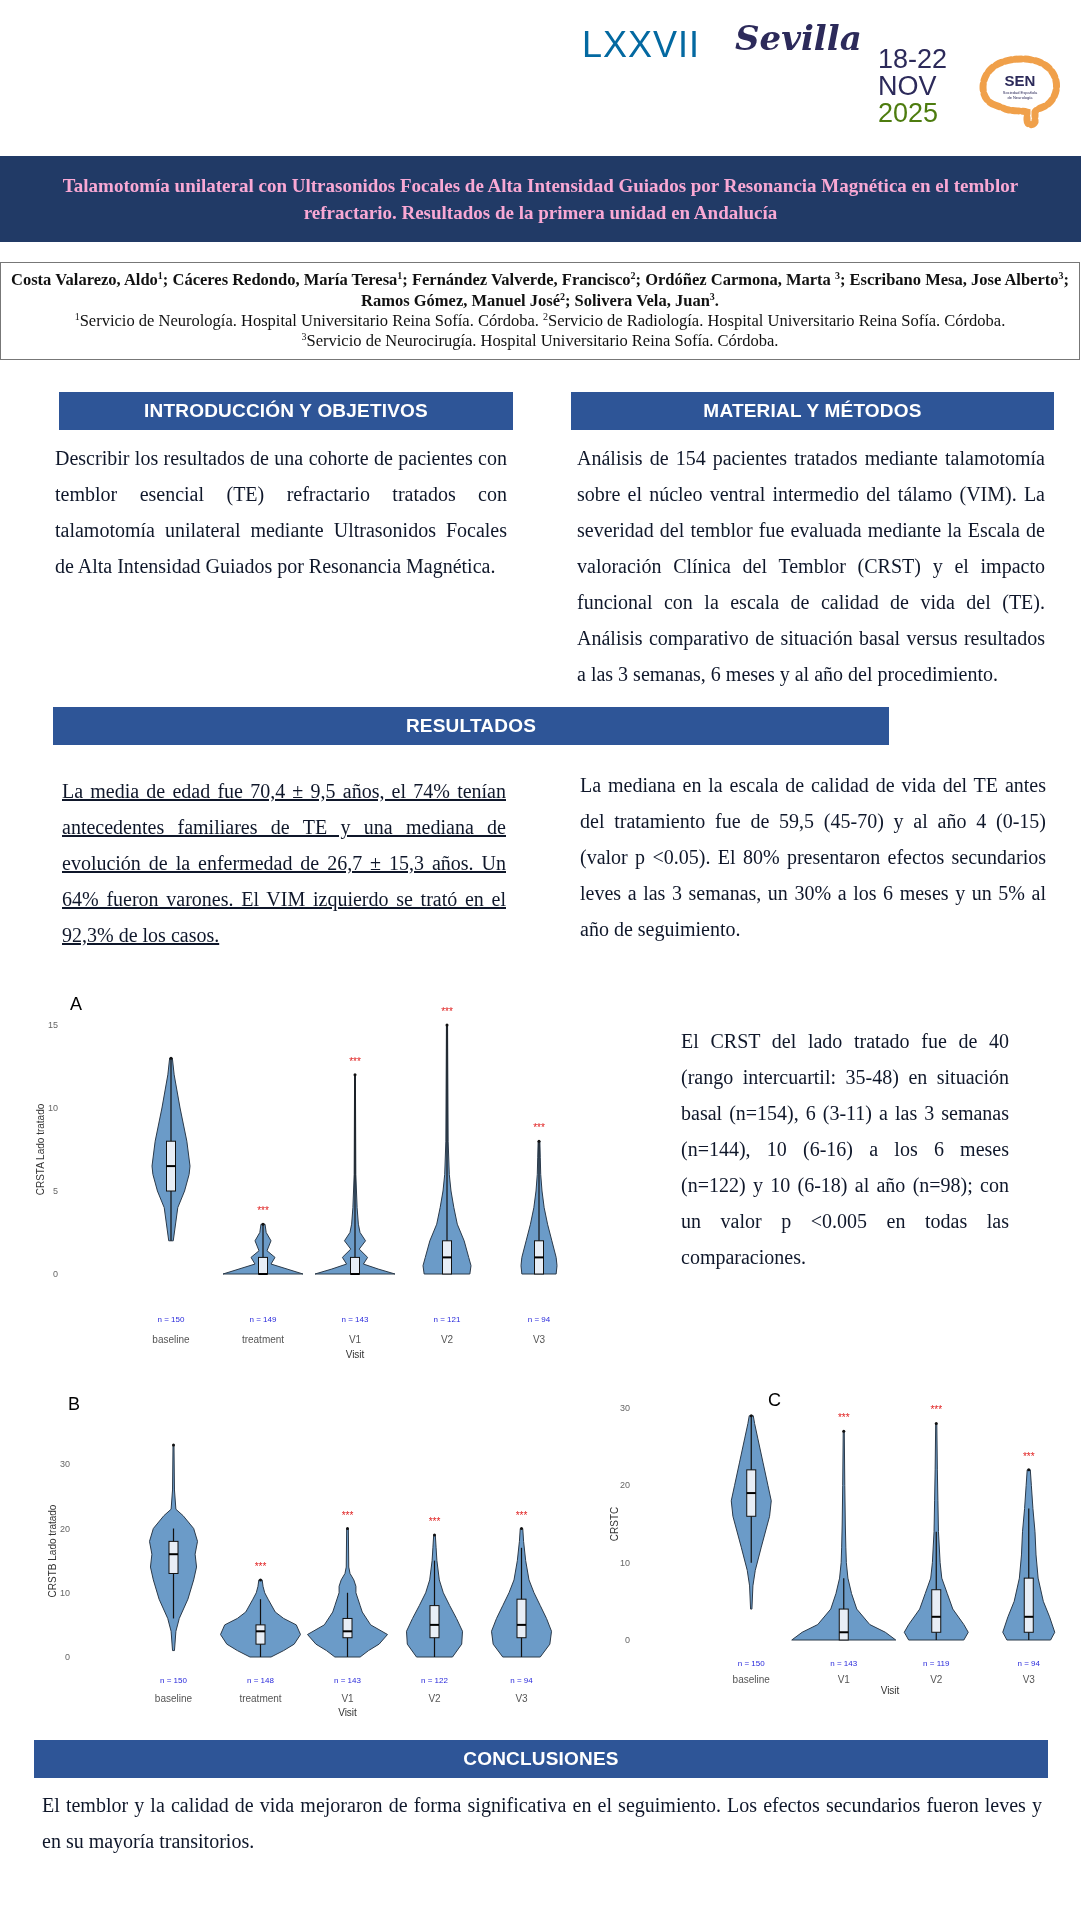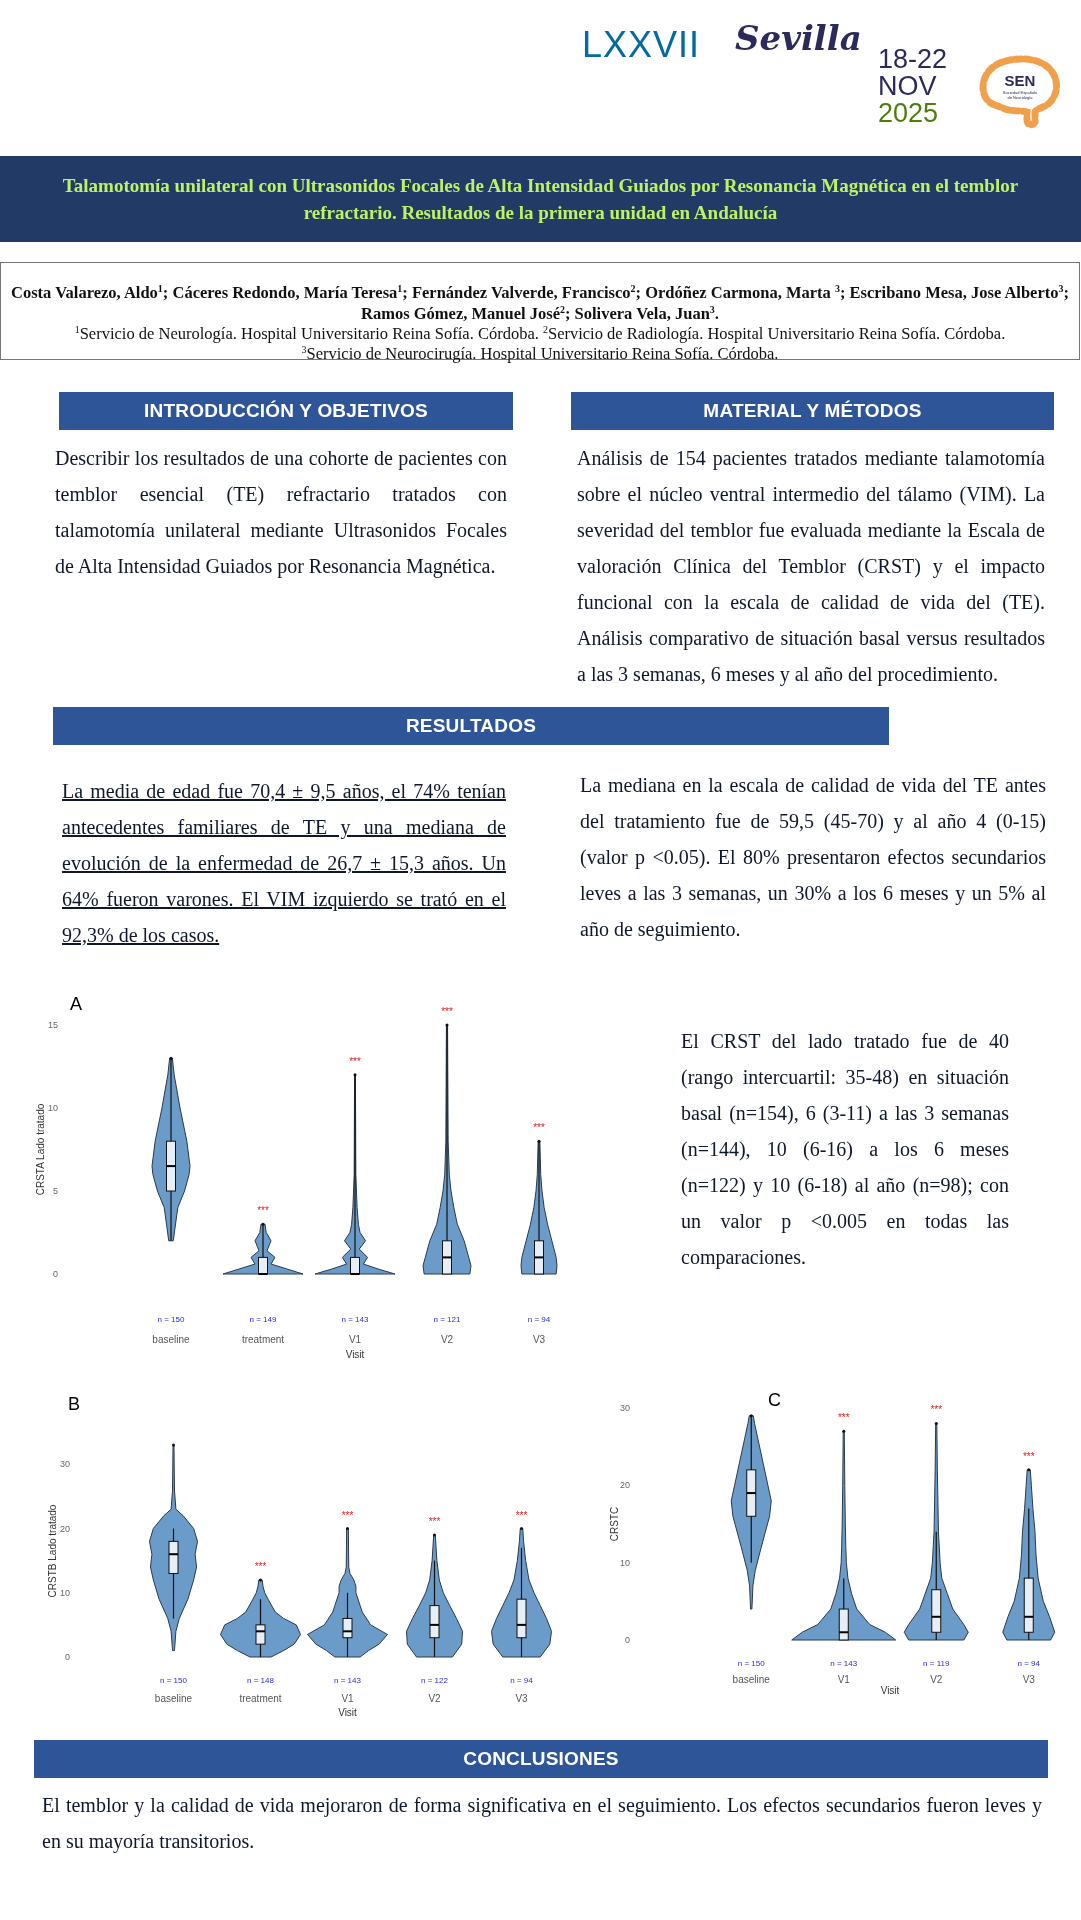--- a/index.html
+++ b/index.html
@@ -11,25 +11,25 @@
   .logo-rasen { left: 580px; top: 22px; width: 300px; height: 105px; }
   .lxxvii { position: absolute; left: 2px; top: 2px; font-family: "Liberation Sans", sans-serif; font-size: 36px; font-weight: 300; color: #0369a1; letter-spacing: 1px; }
   .sevilla { position: absolute; left: 155px; top: -4px; font-family: "DejaVu Serif", serif; font-style: italic; font-weight: bold; font-size: 34px; color: #2c2a5a; }
   .rasen-word { position: absolute; left: 0; top: 34px; font-family: "Liberation Sans", sans-serif; font-weight: bold; font-size: 84px; line-height: 78px; letter-spacing: -3px;
     background: linear-gradient(90deg, #5a9a80 0%, #2fa39a 45%, #22b3c9 100%); -webkit-background-clip: text; background-clip: text; color: transparent; }
   .dates { left: 878px; top: 46px; font-family: "Liberation Sans", sans-serif; font-size: 27px; line-height: 27px; color: #2c2a5a; font-weight: 300; }
   .dates .year { color: #4d7c0f; }
   .sen-logo { left: 975px; top: 50px; width: 90px; height: 80px; }
 
   
-  .title-band { left: 0; top: 156px; width: 1081px; height: 86px; background: #213a66; color: #bef264; display: flex; align-items: center; justify-content: center; text-align: center; padding: 0 40px; }
+  .title-band { left: 0; top: 156px; width: 1081px; height: 86px; background: #213a66; color: #f9a8d4; display: flex; align-items: center; justify-content: center; text-align: center; padding: 0 40px; }
   .title-band span { font-family: "Liberation Serif", serif; font-weight: bold; font-size: 19px; line-height: 27px; }
 
   .author-box { left: 0; top: 262px; width: 1080px; height: 98px; border: 1.5px solid #777; padding: 6px 10px; text-align: center; }
-  .authors { font-weight: bold; font-size: 16.5px; line-height: 21px; margin-top: 13px; }
+  .authors { font-weight: bold; font-size: 16.5px; line-height: 21px; }
   .affils { font-size: 16.5px; line-height: 20px; }
   sup { font-size: 10px; vertical-align: super; line-height: 0; }
 
   
   .sec-head { background: #2e5597; color: #fff; display: flex; align-items: center; justify-content: center; font-family: "Liberation Sans", sans-serif; font-weight: bold; font-size: 19px; letter-spacing: 0.2px; }
   .body-text { font-family: "Liberation Serif", serif; font-size: 20px; line-height: 36px; text-align: justify; color: #0f172a; }
 
   .chart-svg text { font-family: "Liberation Sans", sans-serif; }
 </style>
 </head>

